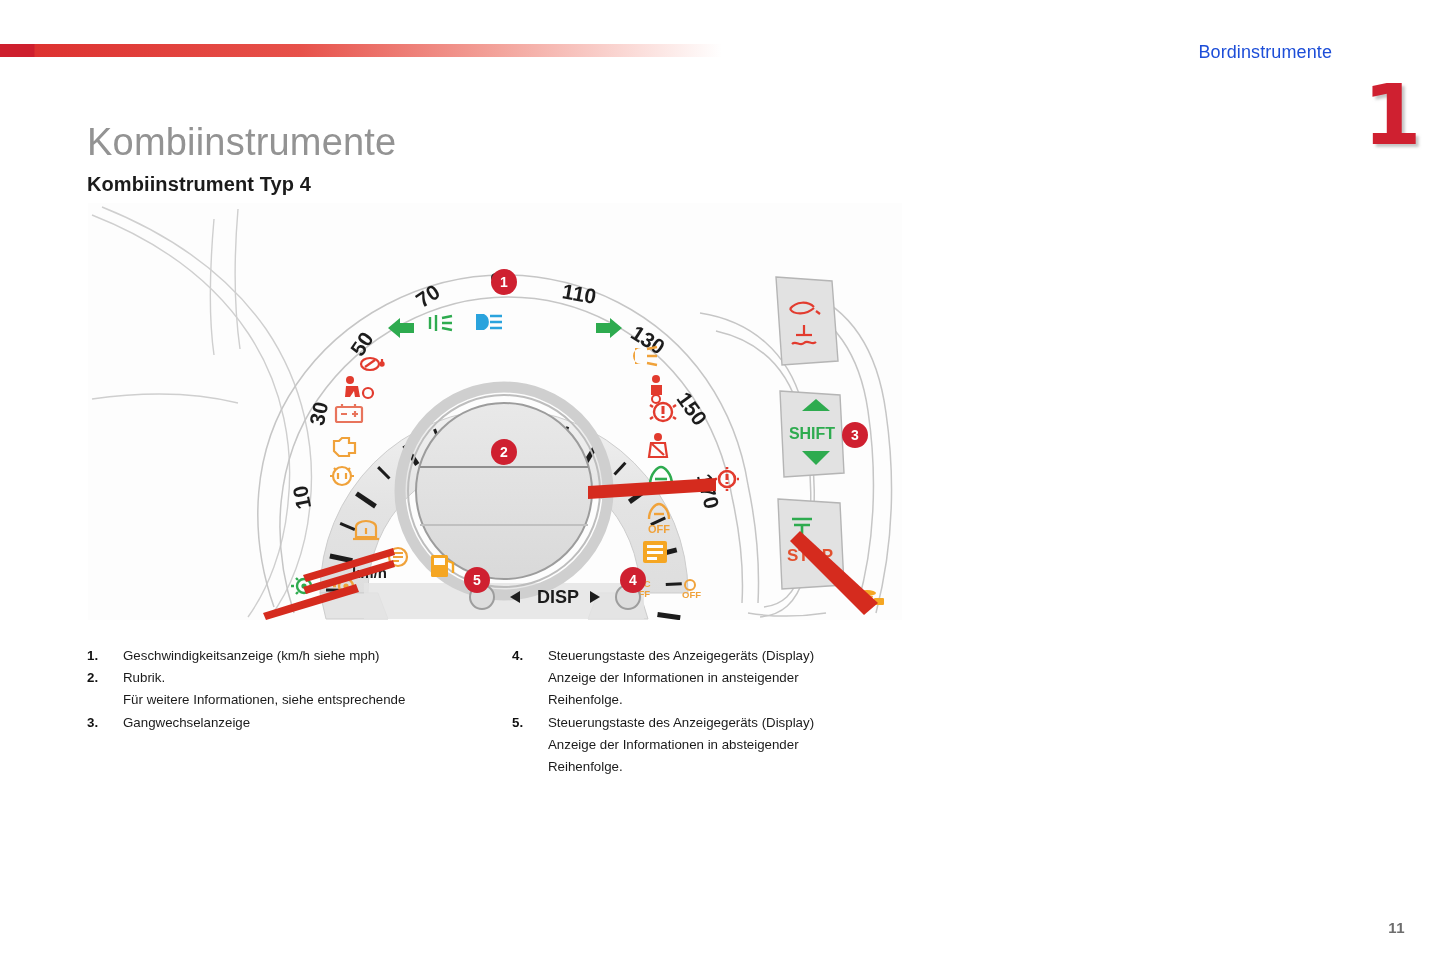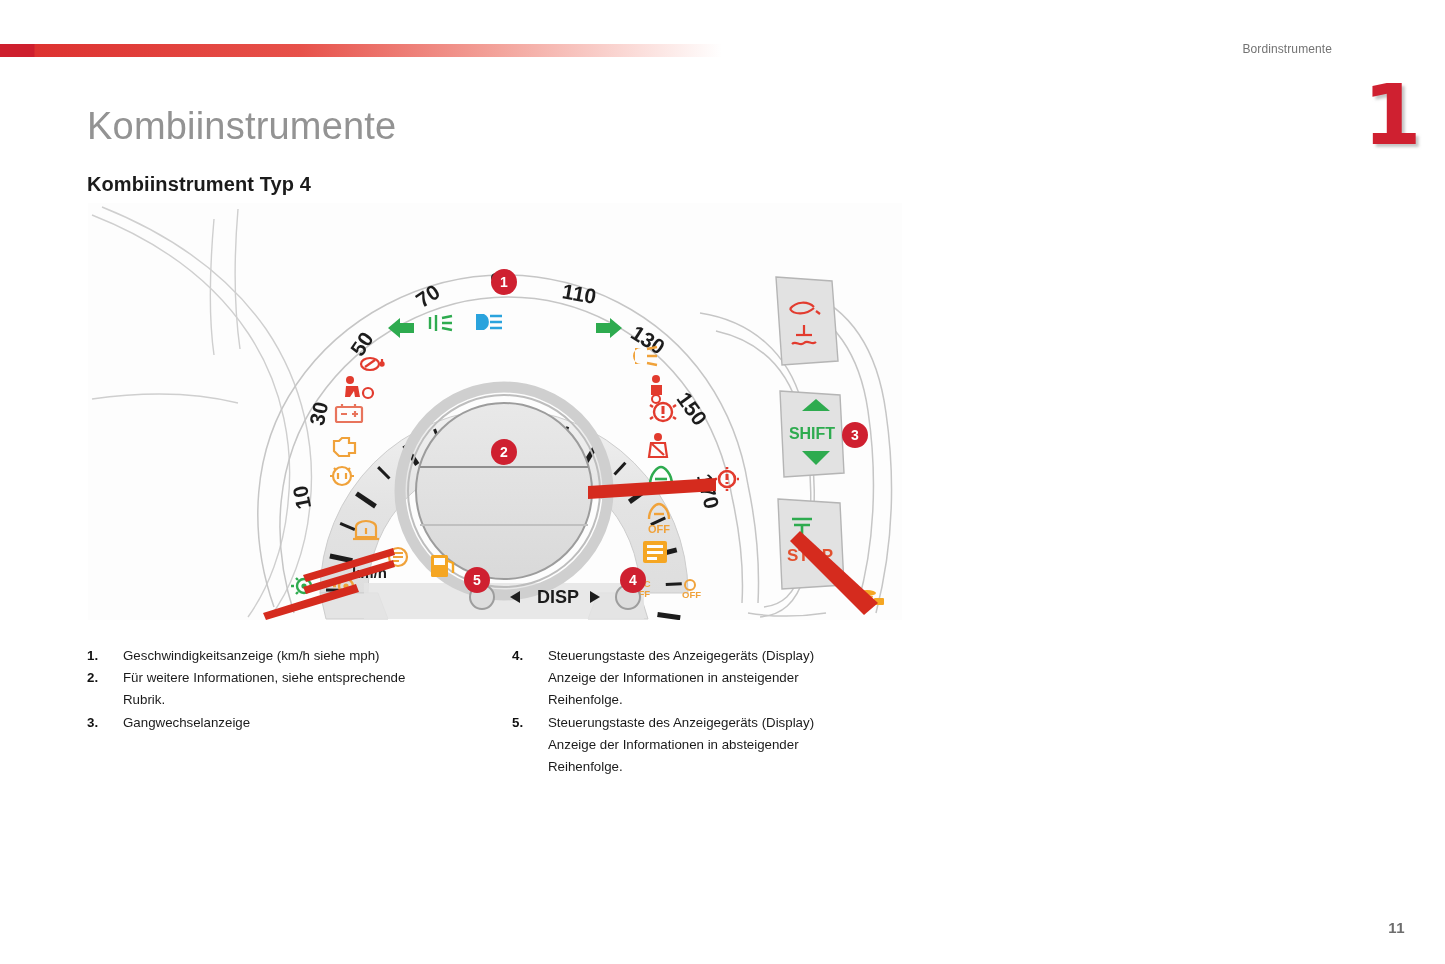--- a/index.html
+++ b/index.html
@@ -26,22 +26,22 @@
     background: linear-gradient(to right,
                 #ce1f2e 0px, #ce1f2e 34px,
                 #dd3230 35px, #e7514a 300px,
                 #f3a49c 500px, #fbdedb 640px,
                 #ffffff 722px);
   }
   #header-title {
     position: absolute;
     right: 113px;
     top: 42px;
-    font-size: 12px;
-    color: #737373;
+    font-size: 18px;
+    color: #1d4ed8;
     letter-spacing: 0.1px;
     white-space: nowrap;
   }
   #chapter-number {
     position: absolute;
     left: 1363px;
     top: 78px;
     width: 40px;
     height: 76px;
     font-size: 84px;
@@ -50,21 +50,21 @@
     color: #cf2030;
     text-shadow: 3px 3px 3px rgba(150,150,150,0.55);
     font-family: "DejaVu Sans", sans-serif;
     text-align: center;
   }
 
   
   #page-title {
     position: absolute;
     left: 87px;
-    top: 80px;
+    top: 96px;
     font-size: 38px;
     font-weight: normal;
     color: #939393;
     letter-spacing: 0.2px;
     white-space: nowrap;
   }
   #section-title {
     position: absolute;
     left: 87px;
     top: 156px;
@@ -486,22 +486,22 @@
 <div id="caption-left" class="caption-col">
   <div class="caption-item">
     <span class="caption-num">1.</span>
     <span class="caption-body">
       <span class="caption-line">Geschwindigkeitsanzeige (km/h siehe mph)</span>
     </span>
   </div>
   <div class="caption-item">
     <span class="caption-num">2.</span>
     <span class="caption-body">
+      <span class="caption-line">Rubrik.</span>
       <span class="caption-line">Für weitere Informationen, siehe entsprechende</span>
-      <span class="caption-line">Rubrik.</span>
     </span>
   </div>
   <div class="caption-item">
     <span class="caption-num">3.</span>
     <span class="caption-body">
       <span class="caption-line">Gangwechselanzeige</span>
     </span>
   </div>
 </div>
 

